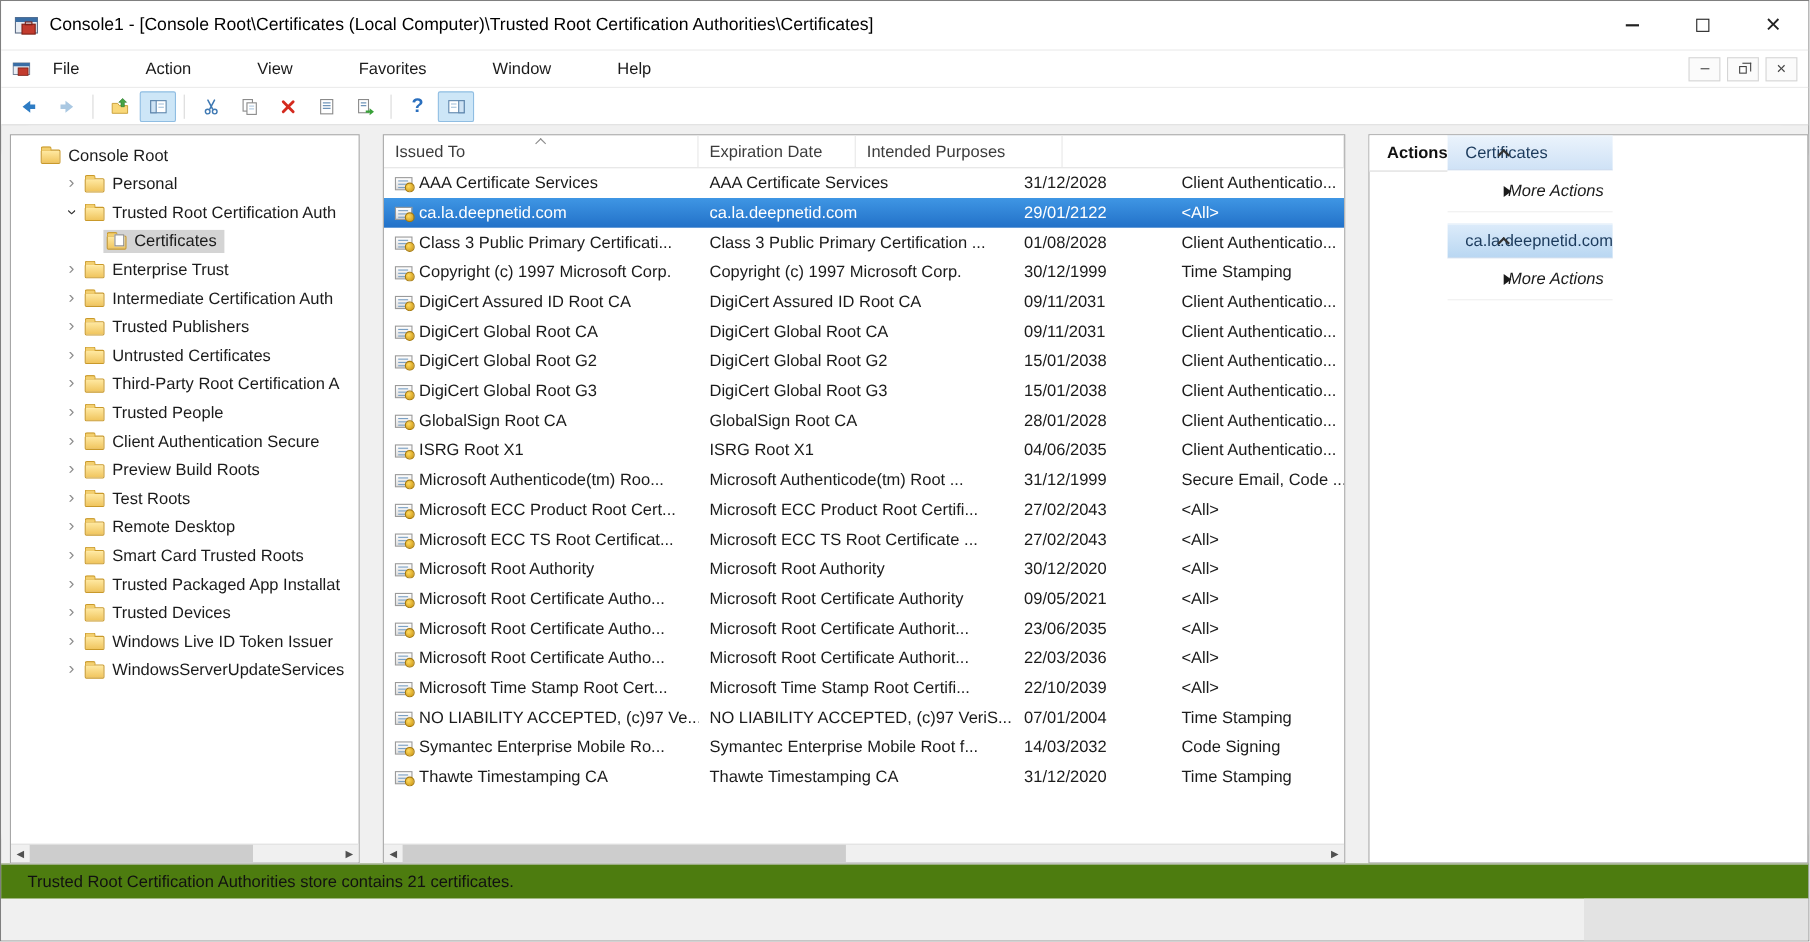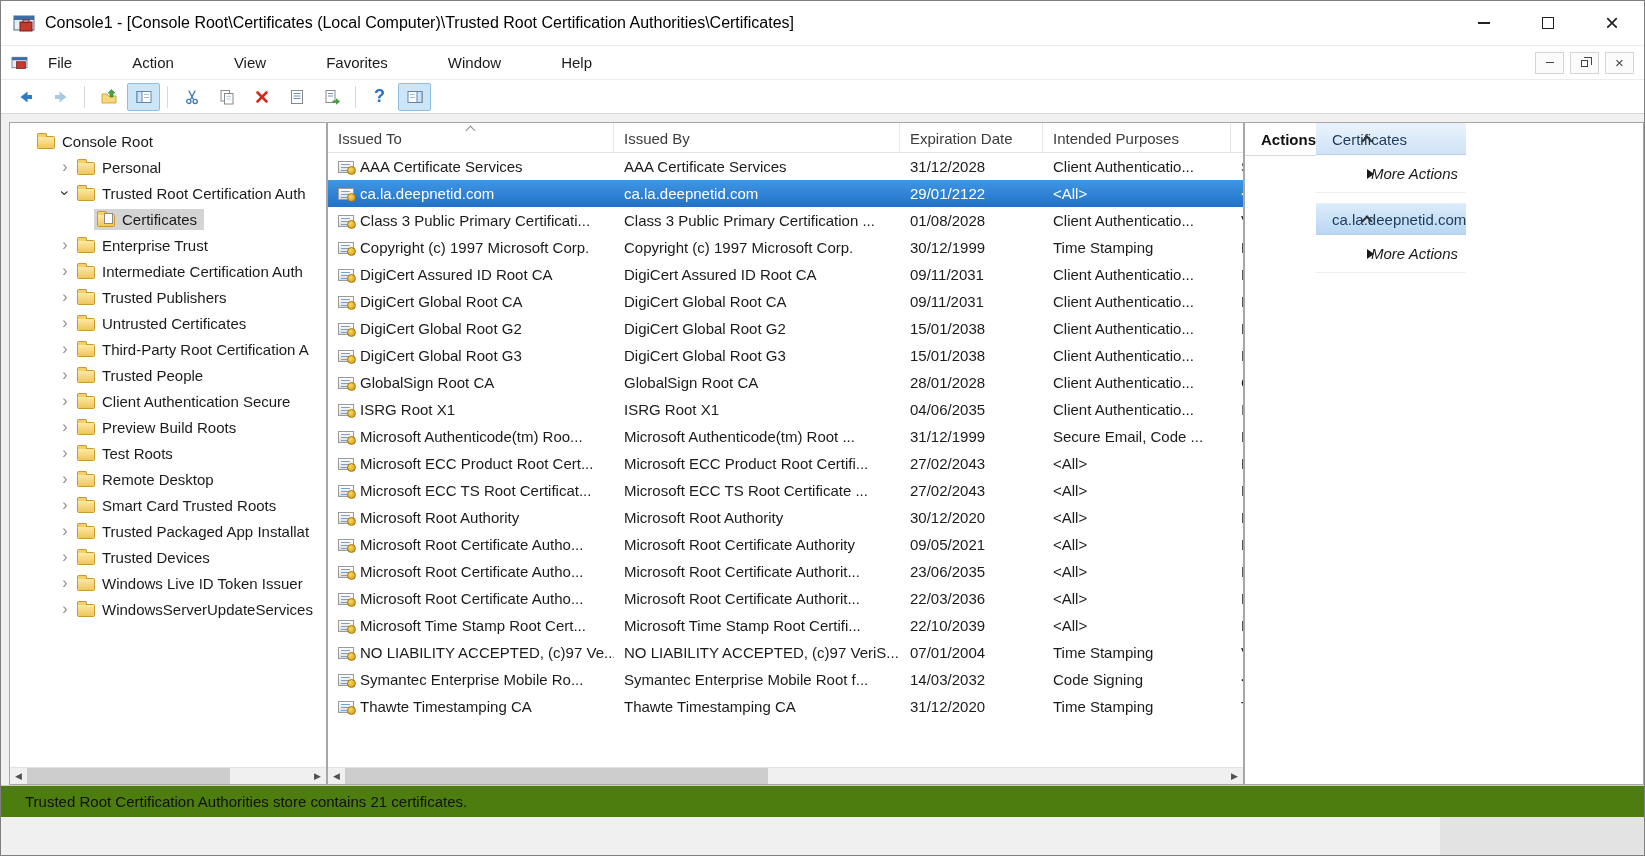--- a/index.html
+++ b/index.html
@@ -31,21 +31,21 @@
   .mdi-close-glyph { font-size:15px; line-height:1; color:#444; }
 
   
   .toolbar { height:35px; background:#fff; border-top:1px solid #ececec; border-bottom:1px solid #d7d7d7; display:flex; align-items:center; padding-left:8px; gap:2px; flex:0 0 auto; }
   .tb-btn { width:33px; height:28px; display:flex; align-items:center; justify-content:center; border:1px solid transparent; border-radius:2px; }
   .tb-btn.pressed { background:#cde6f7; border-color:#8fbde2; }
   .tb-sep { width:1px; height:22px; background:#d9d9d9; margin:0 5px; }
   .help-glyph { color:#2a6fbe; font-weight:bold; font-size:18px; }
 
   
-  .main { flex:1 1 auto; min-height:0; display:flex; padding:8px 0 0 8px; gap:0; background:#f0f0f0;border-radius:28px; }
+  .main { flex:1 1 auto; min-height:0; display:flex; padding:8px 0 0 8px; gap:21px; background:#f0f0f0;border-radius:28px; }
   .pane { background:#fff; border:1px solid #a7a7a7; }
 
   
   .tree-pane { width:318px; flex:0 0 auto; position:relative; overflow:hidden; padding-top:5px; }
   .tree-row { height:26px; display:flex; align-items:center; white-space:nowrap; }
   .expander { width:18px; flex:0 0 18px; display:flex; align-items:center; justify-content:center; font-size:16px; color:#8f8f8f; }
   .expander.expanded { transform:rotate(90deg); color:#333; }
   .tree-node { display:flex; align-items:center; gap:7px; padding:2px 7px 2px 3px; }
   .tree-node.selected { background:#d4d4d4; }
   .tlabel { font-size:15px; }
@@ -380,23 +380,20 @@
         <div class="hs-btn">▶</div>
       </div>
     </div>
 
     <div class="pane list-pane">
       <div class="list-header" id="list-header">
           <div class="col c1">
             <span>Issued To</span>
             <span class="sort-chevron"></span>
           </div>
-          <div class="col c2">
-            <span>Issued By</span>
-          </div>
           <div class="col c3">
             <span>Expiration Date</span>
           </div>
           <div class="col c4">
             <span>Intended Purposes</span>
           </div>
           <div class="col c5"></div>
         </div>
       <div class="list-body" id="list-body">
           <div class="list-row">

